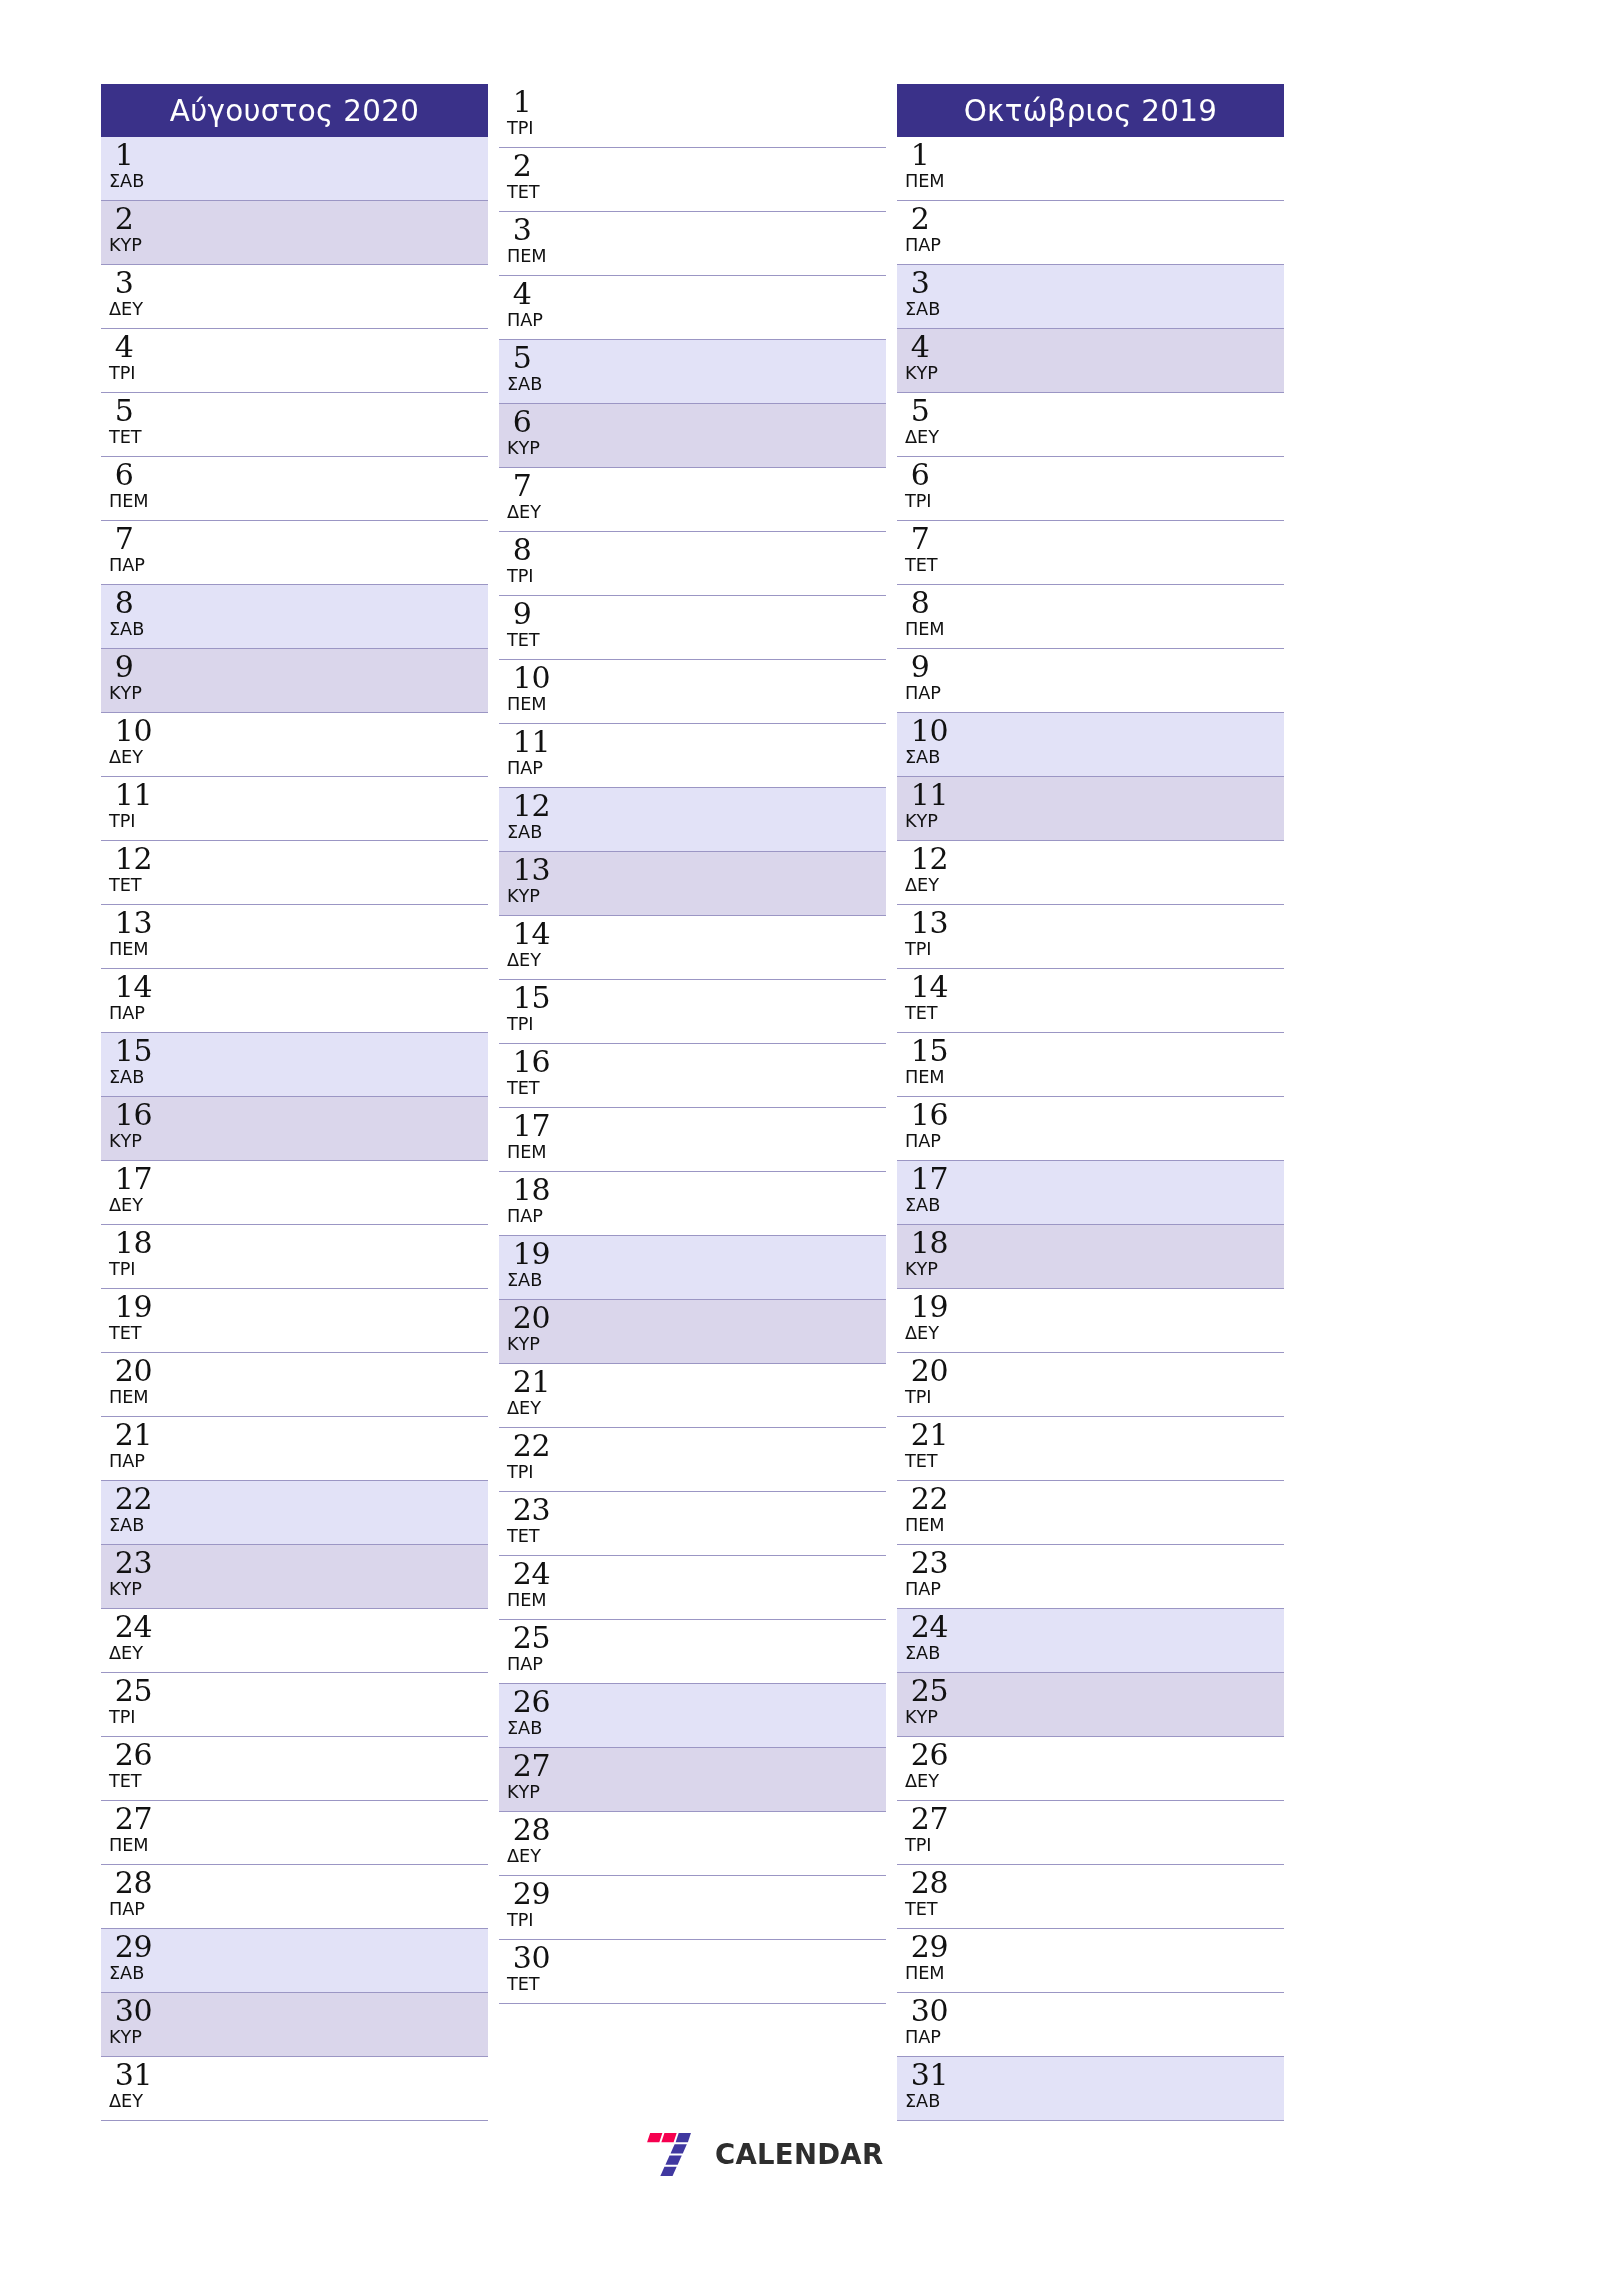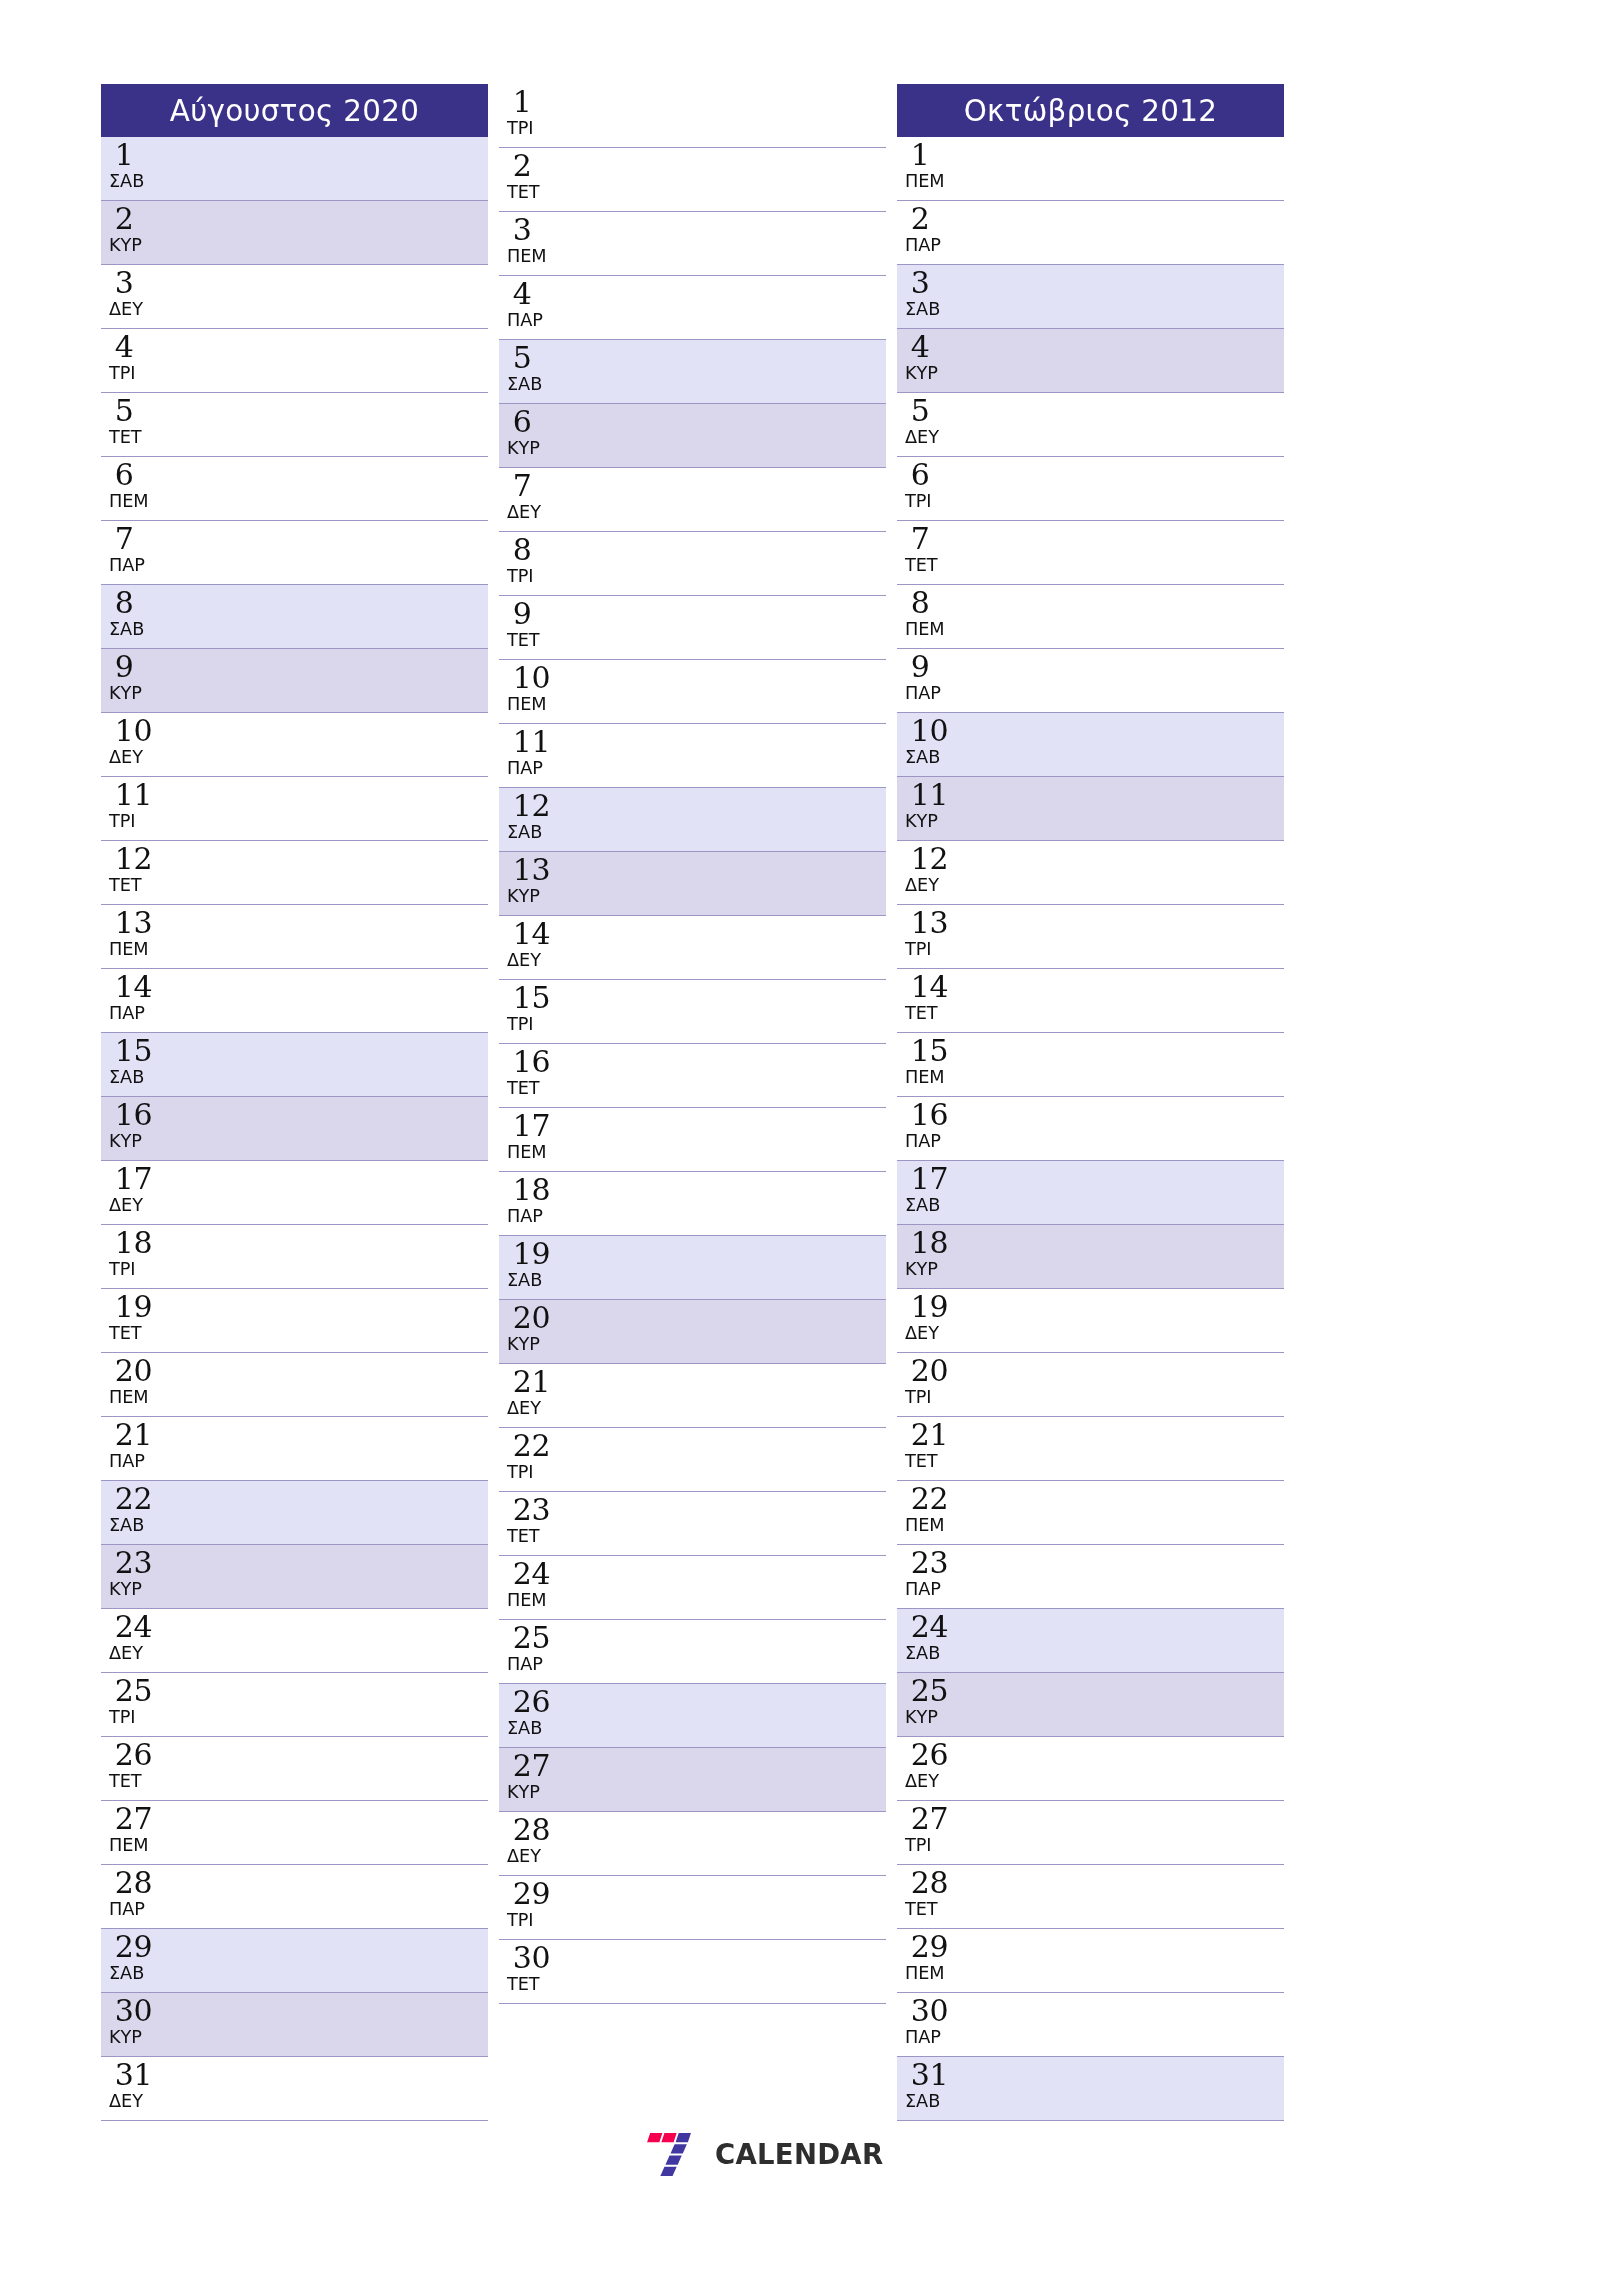--- a/index.html
+++ b/index.html
@@ -393,21 +393,21 @@
                 <polygon points="52,52 76,52 68,70 44,70" fill="#4038A0"></polygon>
                 <polygon points="42,74 66,74 58,92 34,92" fill="#4038A0"></polygon>
               </g>
             </svg>
           </span>
           <span class="logo-word">CALENDAR</span>
         </div>
       </div>
     </div>
     <div class="month-column">
-      <div class="month-header">Οκτώβριος 2012</div>
+      <div class="month-header">Οκτώβριος 2019</div>
       <div class="days-list">
         <div class="day-row">
           <div class="day-num">1</div>
           <div class="day-abbr">ΠΕΜ</div>
         </div>
         <div class="day-row">
           <div class="day-num">2</div>
           <div class="day-abbr">ΠΑΡ</div>
         </div>
         <div class="day-row sat">

